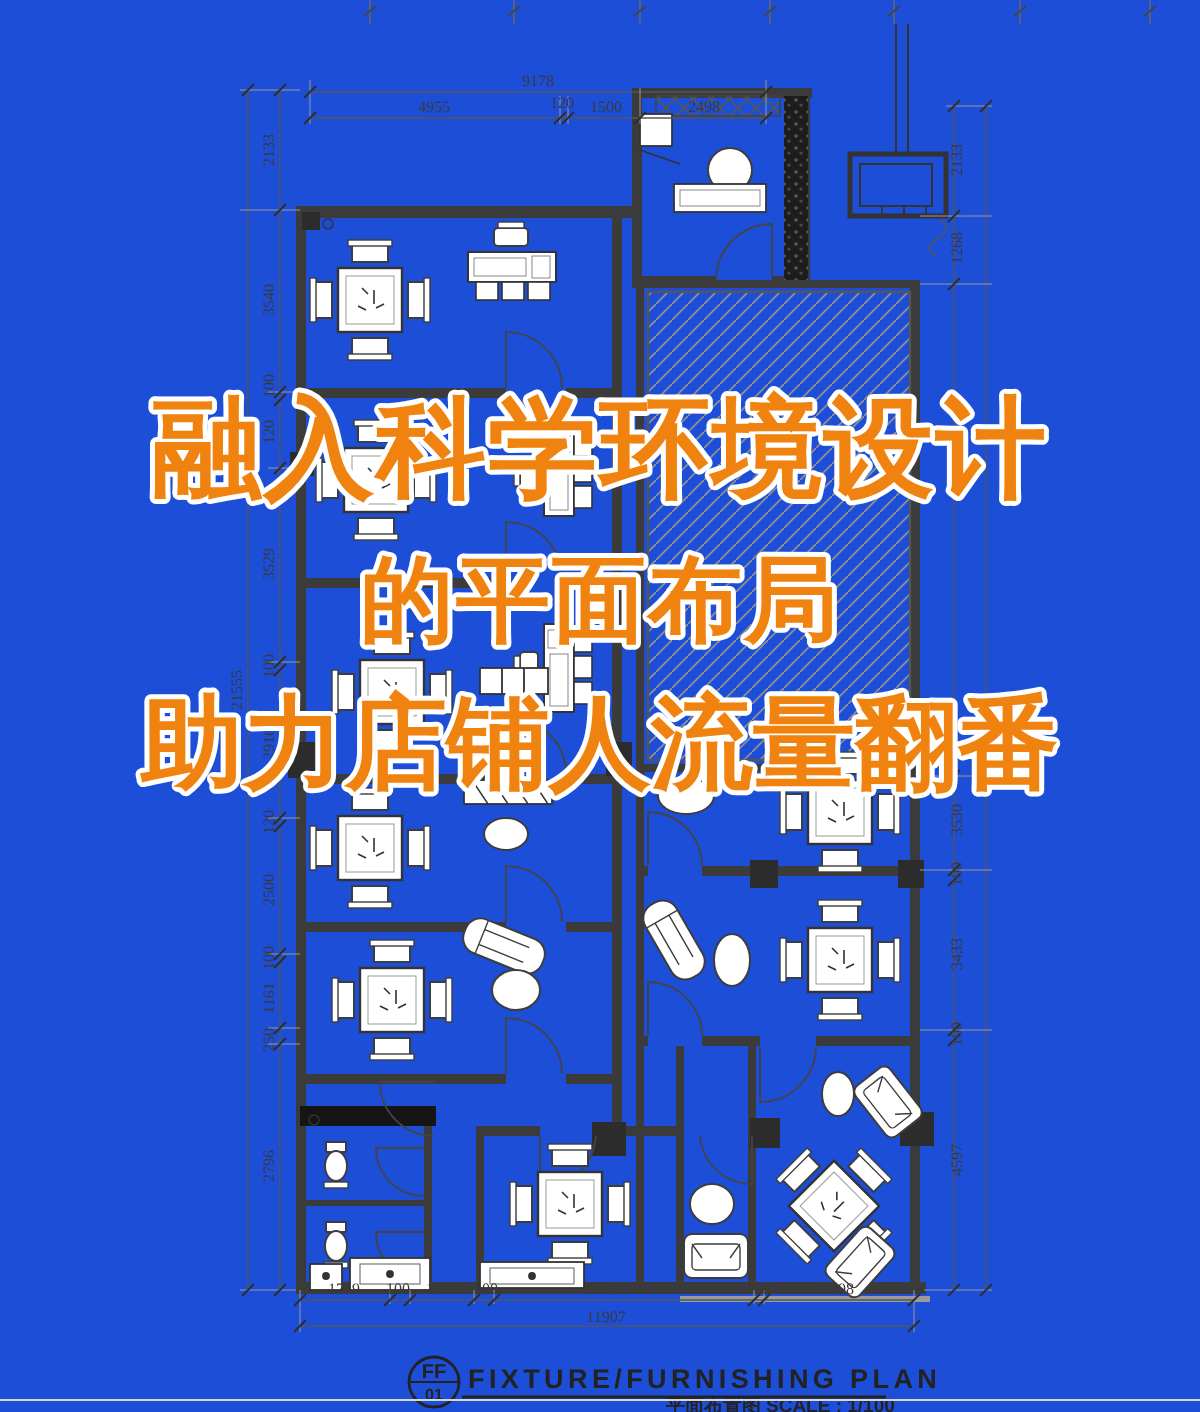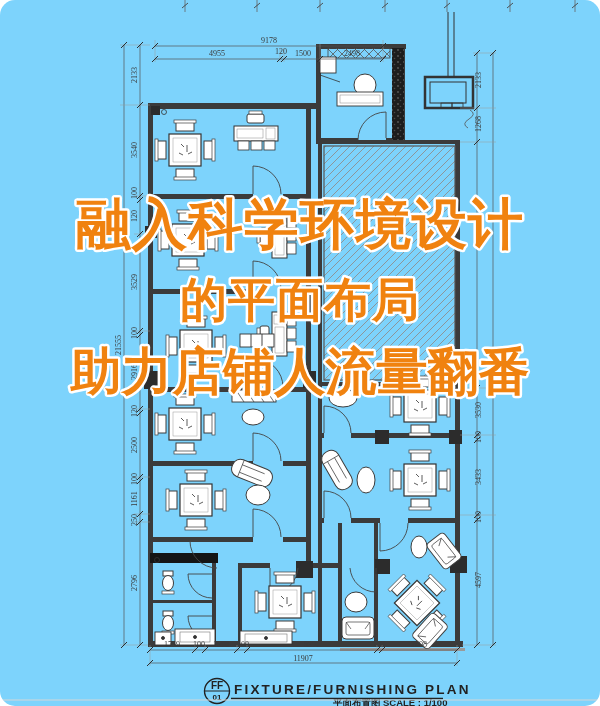--- a/index.html
+++ b/index.html
@@ -1,17 +1,17 @@
 <!DOCTYPE html>
 <html><head>
 <meta charset="utf-8">
 <style>
   html,body{margin:0;padding:0;background:#fff;}
-  .stage{position:relative;width:600px;height:706px;background:#7dd3fc;overflow:hidden;
-         font-family:"Liberation Sans",sans-serif;border-radius:15px;}
+  .stage{position:relative;width:600px;height:706px;background:#1d4ed8;overflow:hidden;
+         font-family:"Liberation Sans",sans-serif;}
   svg{position:absolute;left:0;top:0;}
   text{user-select:none;}
   .dimtxt{font-family:"Liberation Serif",serif;font-size:8px;fill:#3a3a3a;}
   .ovl{font-weight:bold;paint-order:stroke;stroke:#ffffff;stroke-width:5px;stroke-linejoin:round;}
   .ttl{font-family:"Liberation Sans",sans-serif;font-weight:bold;fill:#222;}
 </style>
 </head>
 <body>
 
 <div class="stage">

